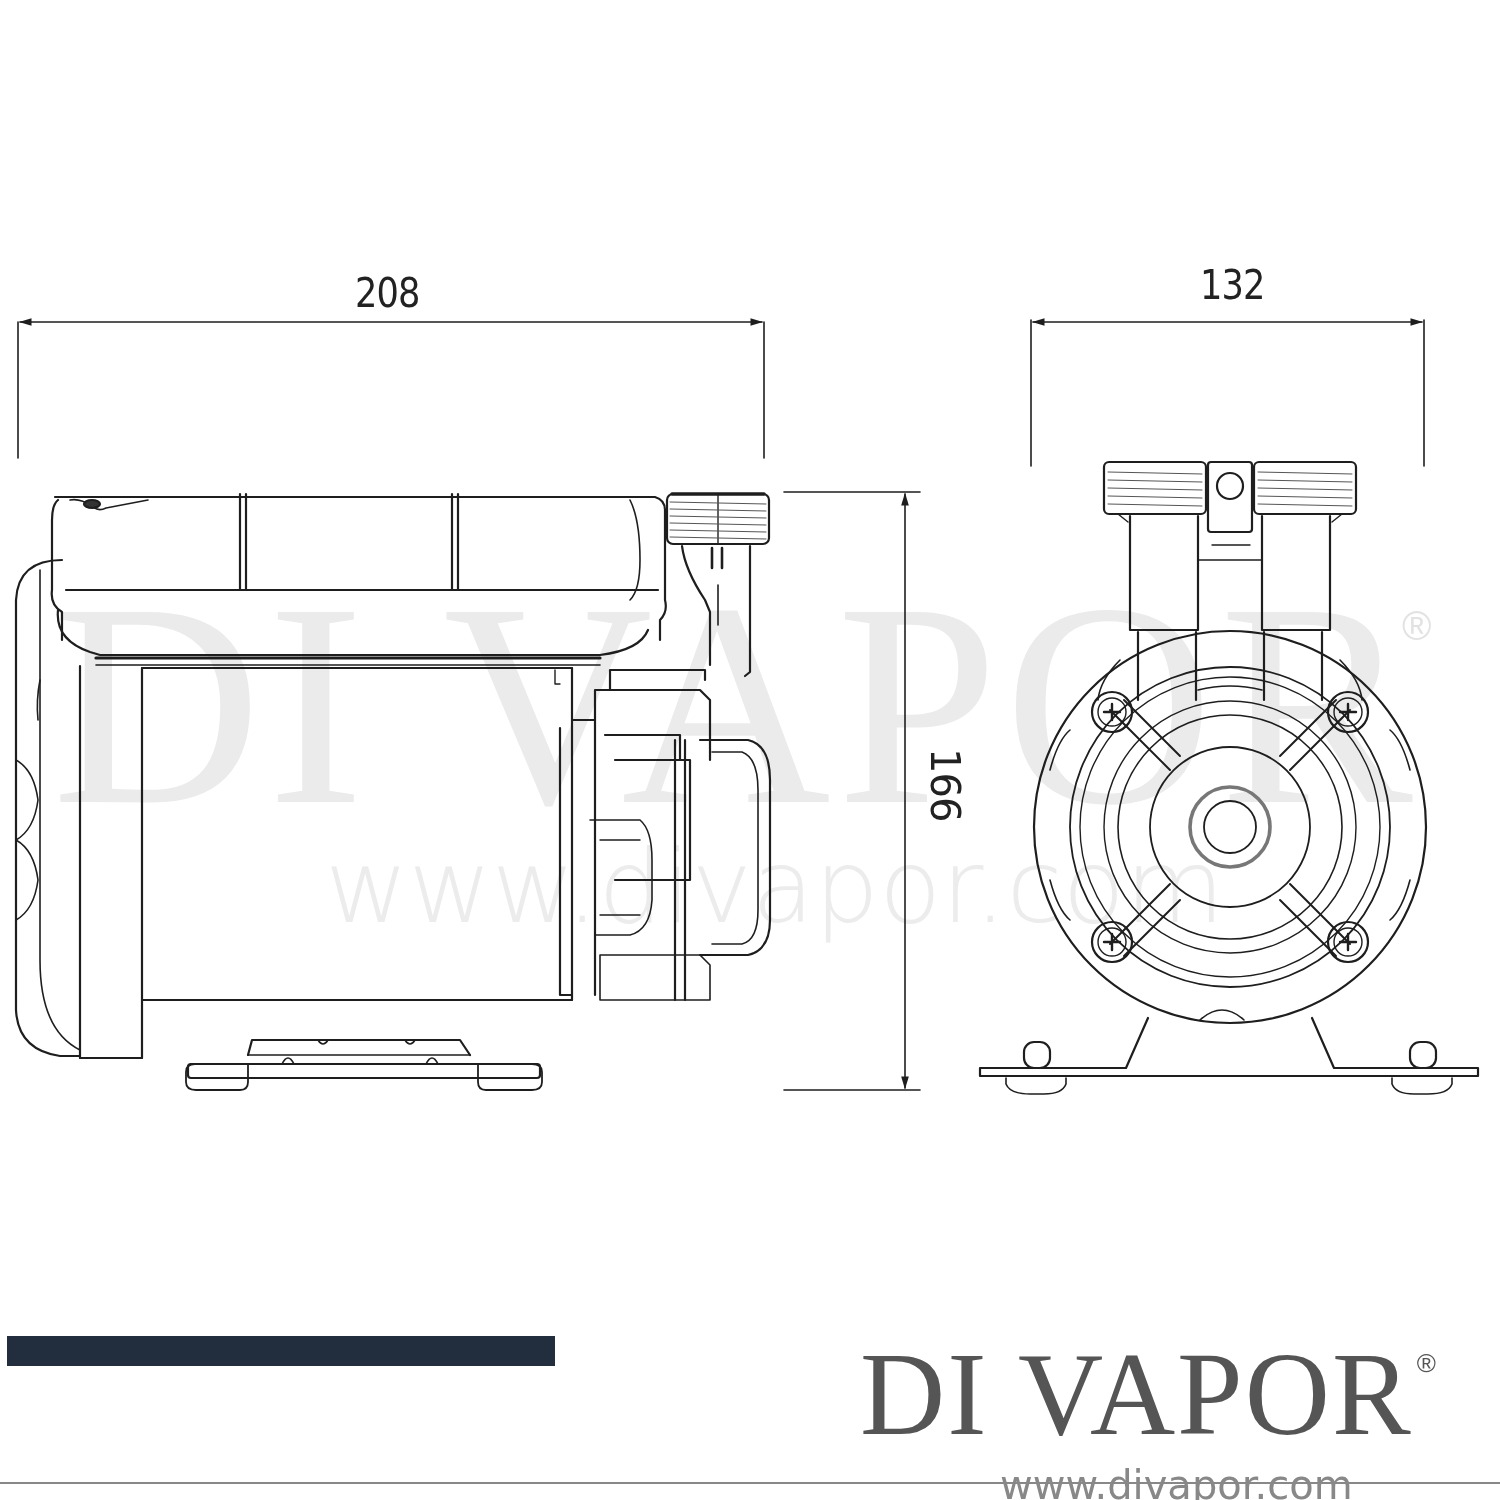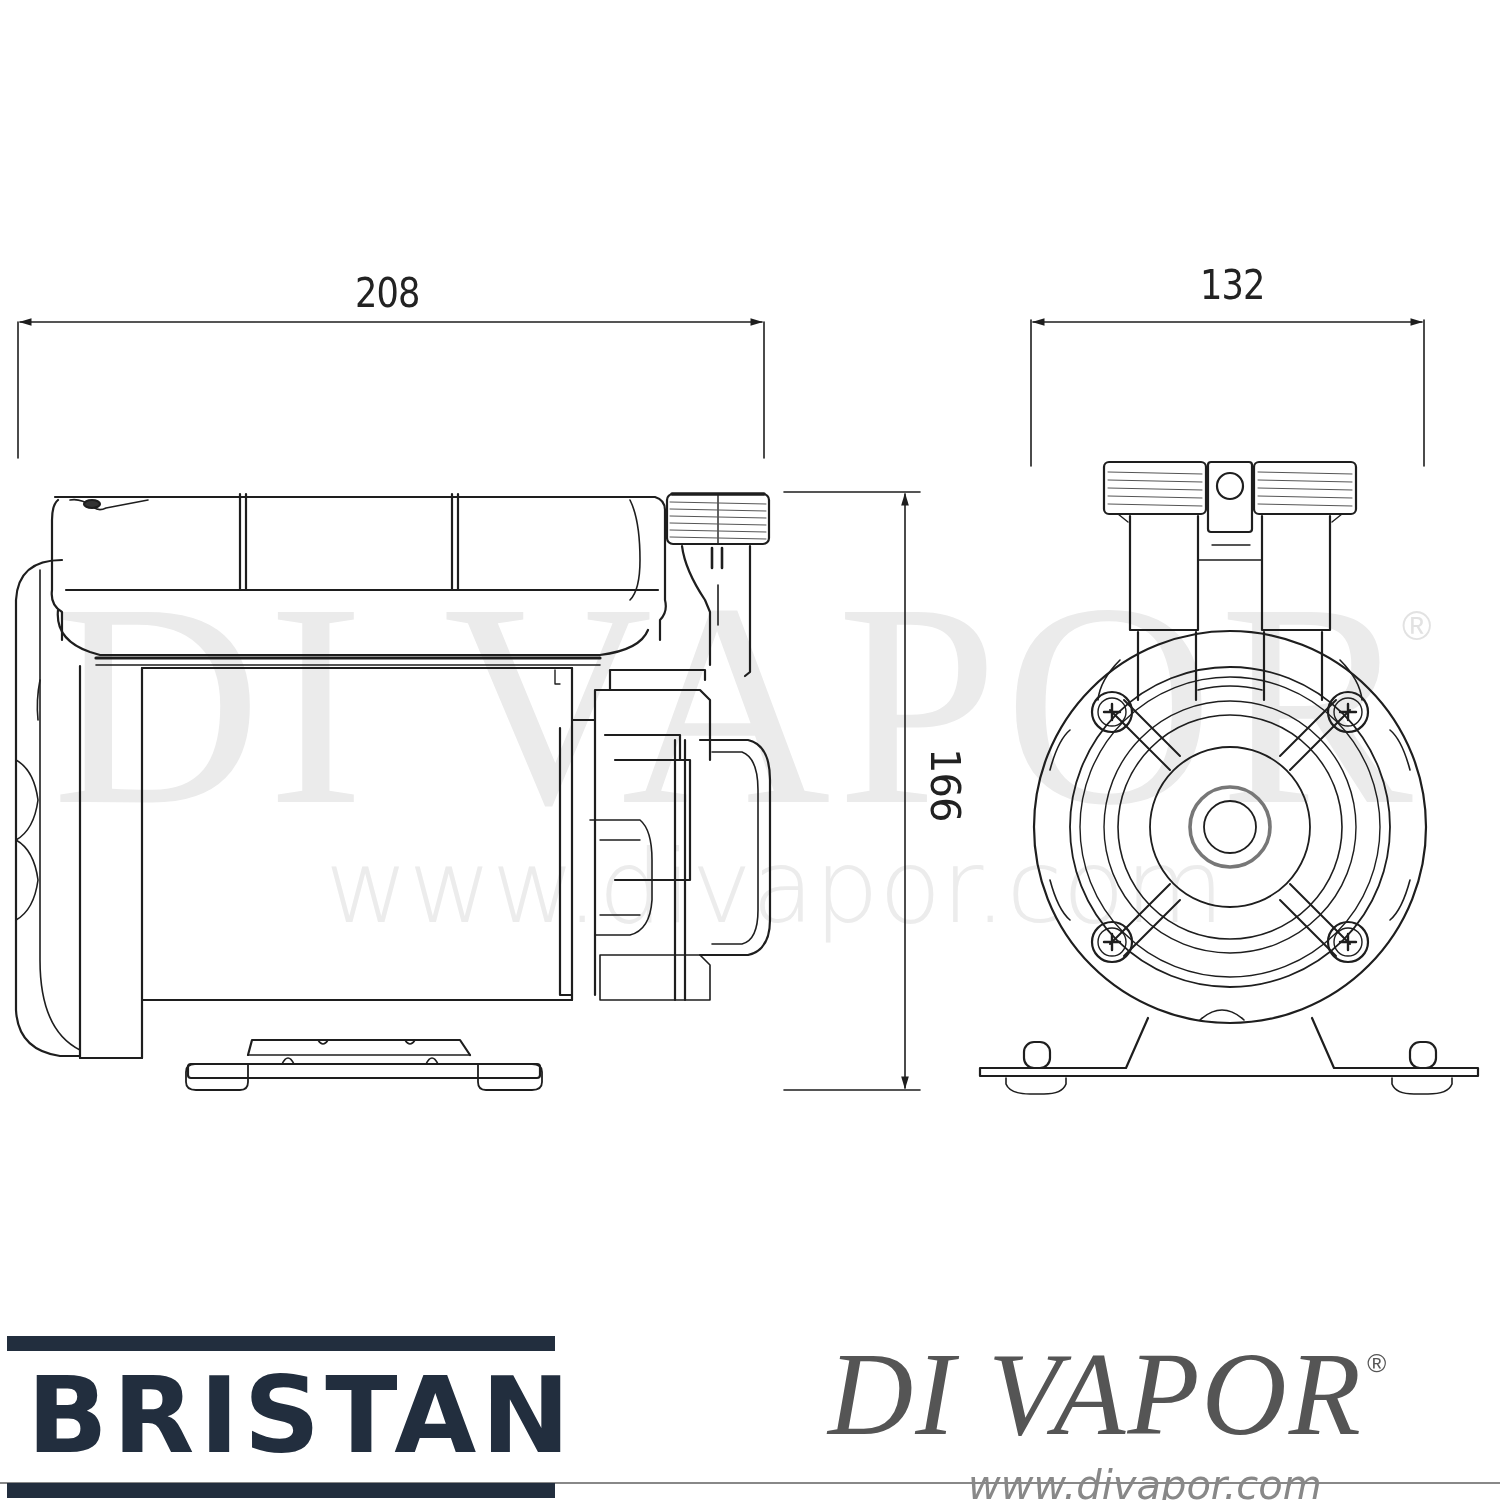--- a/index.html
+++ b/index.html
@@ -8,21 +8,21 @@
   .dim-label { position: absolute; font-family: "DejaVu Sans", sans-serif; font-size: 40px; color: #222; letter-spacing: -1px; }
   .dim-label.w { left: 355px; top: 270px; transform: scaleX(0.88); transform-origin: left top; }
   .dim-label.d { left: 1200px; top: 262px; transform: scaleX(0.88); transform-origin: left top; }
   .dim-label.h { left: 920px; top: 740px; transform: rotate(90deg); transform-origin: left top; left: 968px; top: 748px; }
   .wm-big { position: absolute; left: 52px; top: 560px; font-family: "Liberation Serif", serif; font-size: 290px; color: #ebebeb; letter-spacing: 6px; white-space: nowrap; line-height: 1; }
   .wm-reg { position: absolute; left: 1402px; top: 604px; font-family: "Liberation Sans", sans-serif; font-size: 40px; color: #e2e2e2; }
   .wm-url { position: absolute; left: 325px; top: 836px; font-family: "DejaVu Sans", sans-serif; font-weight: 200; font-size: 102px; color: #ececec; white-space: nowrap; letter-spacing: 0px; line-height: 1; }
   .bristan { position: absolute; left: 7px; top: 1336px; width: 548px; }
   .bristan .bar { height: 15px; background: #222e3e; }
   .bristan .name { font-family: "DejaVu Sans", sans-serif; font-weight: bold; font-size: 106px; color: #222e3e; letter-spacing: 5px; line-height: 1; padding: 12px 0 14px 20px; transform: scaleX(1.0); }
-  .divapor { position: absolute; left: 828px; top: 1336px; font-style: italic; }
+  .divapor { position: absolute; left: 860px; top: 1336px; }
   .divapor .name { font-family: "Liberation Serif", serif; font-size: 118px; color: #555555; letter-spacing: 2px; line-height: 1; white-space: nowrap; }
   .divapor .reg { font-family: "Liberation Sans", sans-serif; font-size: 26px; color: #555; vertical-align: 62px; margin-left: 4px; }
   .divapor .url { position: absolute; left: 140px; top: 126px; font-family: "DejaVu Sans", sans-serif; font-size: 40px; color: #888; white-space: nowrap; letter-spacing: 0px; }
 </style>
 </head>
 <body>
 
 <div class="wm-big">DI VAPOR</div>
 <div class="wm-reg">®</div>
 <div class="wm-url">www.divapor.com</div>
@@ -202,20 +202,19 @@
 
   <line x1="0" y1="1483" x2="1500" y2="1483" stroke="#888" stroke-width="2"></line>
 </svg>
 
 <div class="dim-label w">208</div>
 <div class="dim-label d">132</div>
 <div class="dim-label h">166</div>
 
 <div class="bristan">
   <div class="bar"></div>
-  <div class="name">BRISTAN</div>
   <div class="bar"></div>
 </div>
 
 <div class="divapor">
   <span class="name">DI VAPOR</span><span class="reg">®</span>
   <div class="url">www.divapor.com</div>
 </div>
 
 </body></html>

